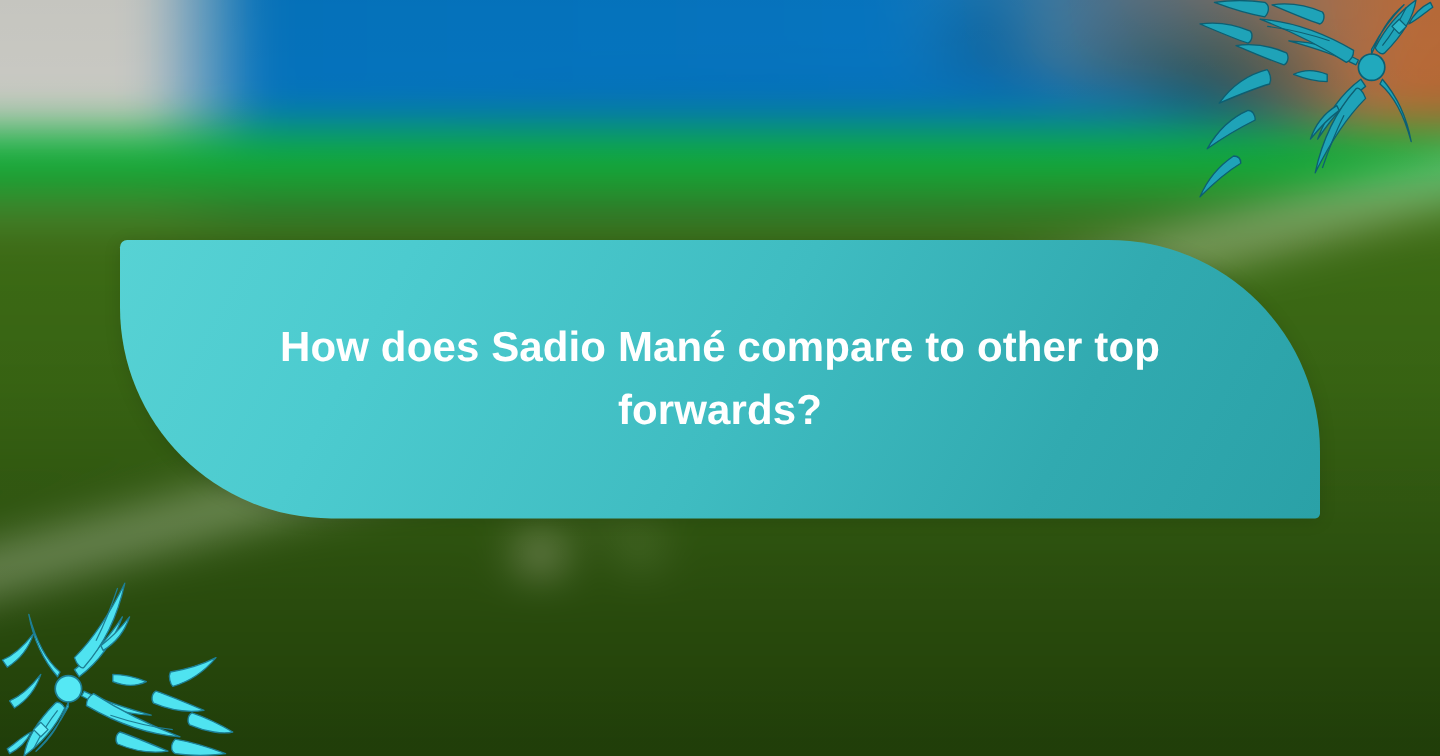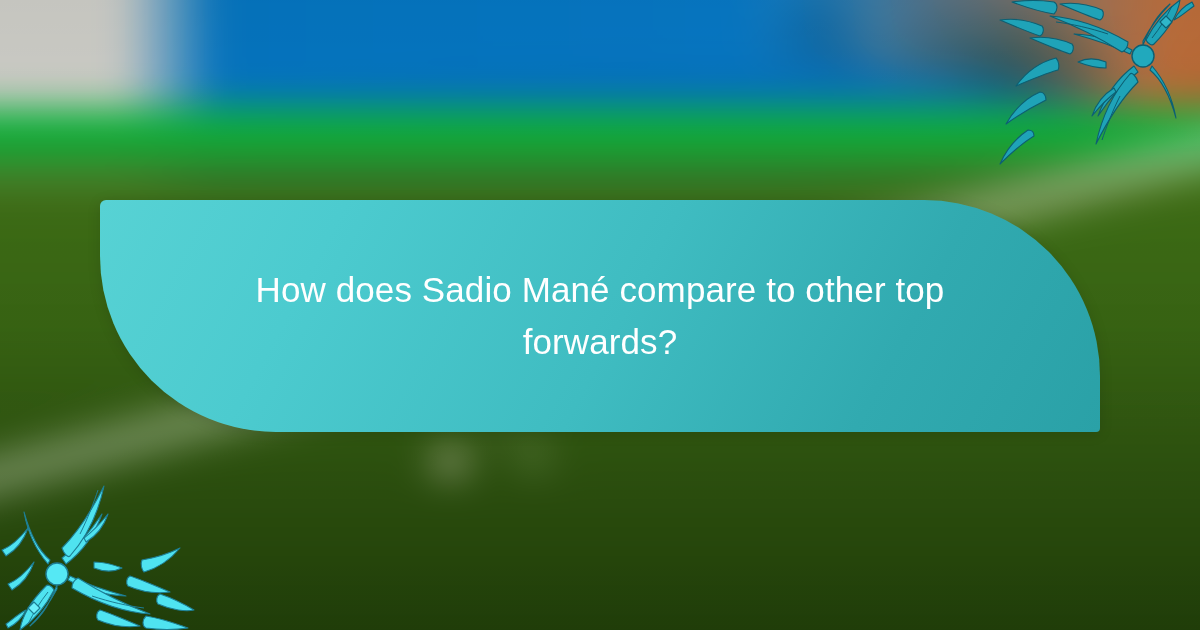--- a/index.html
+++ b/index.html
@@ -93,21 +93,21 @@
     justify-content:center;
     box-shadow:0 2px 14px rgba(0,0,0,0.12);
   }
 
   .card-title {
     width:770px;
     text-align:center;
     color:#ffffff;
     font-size:35px;
     line-height:52px;
-    font-weight:400;
+    font-weight:700;
     letter-spacing:0.1px;
     text-rendering:optimizeLegibility;
   }
 </style>
 </head>
 <body>
 
 <div id="stage">
 
   <div class="bg-photo"></div>

